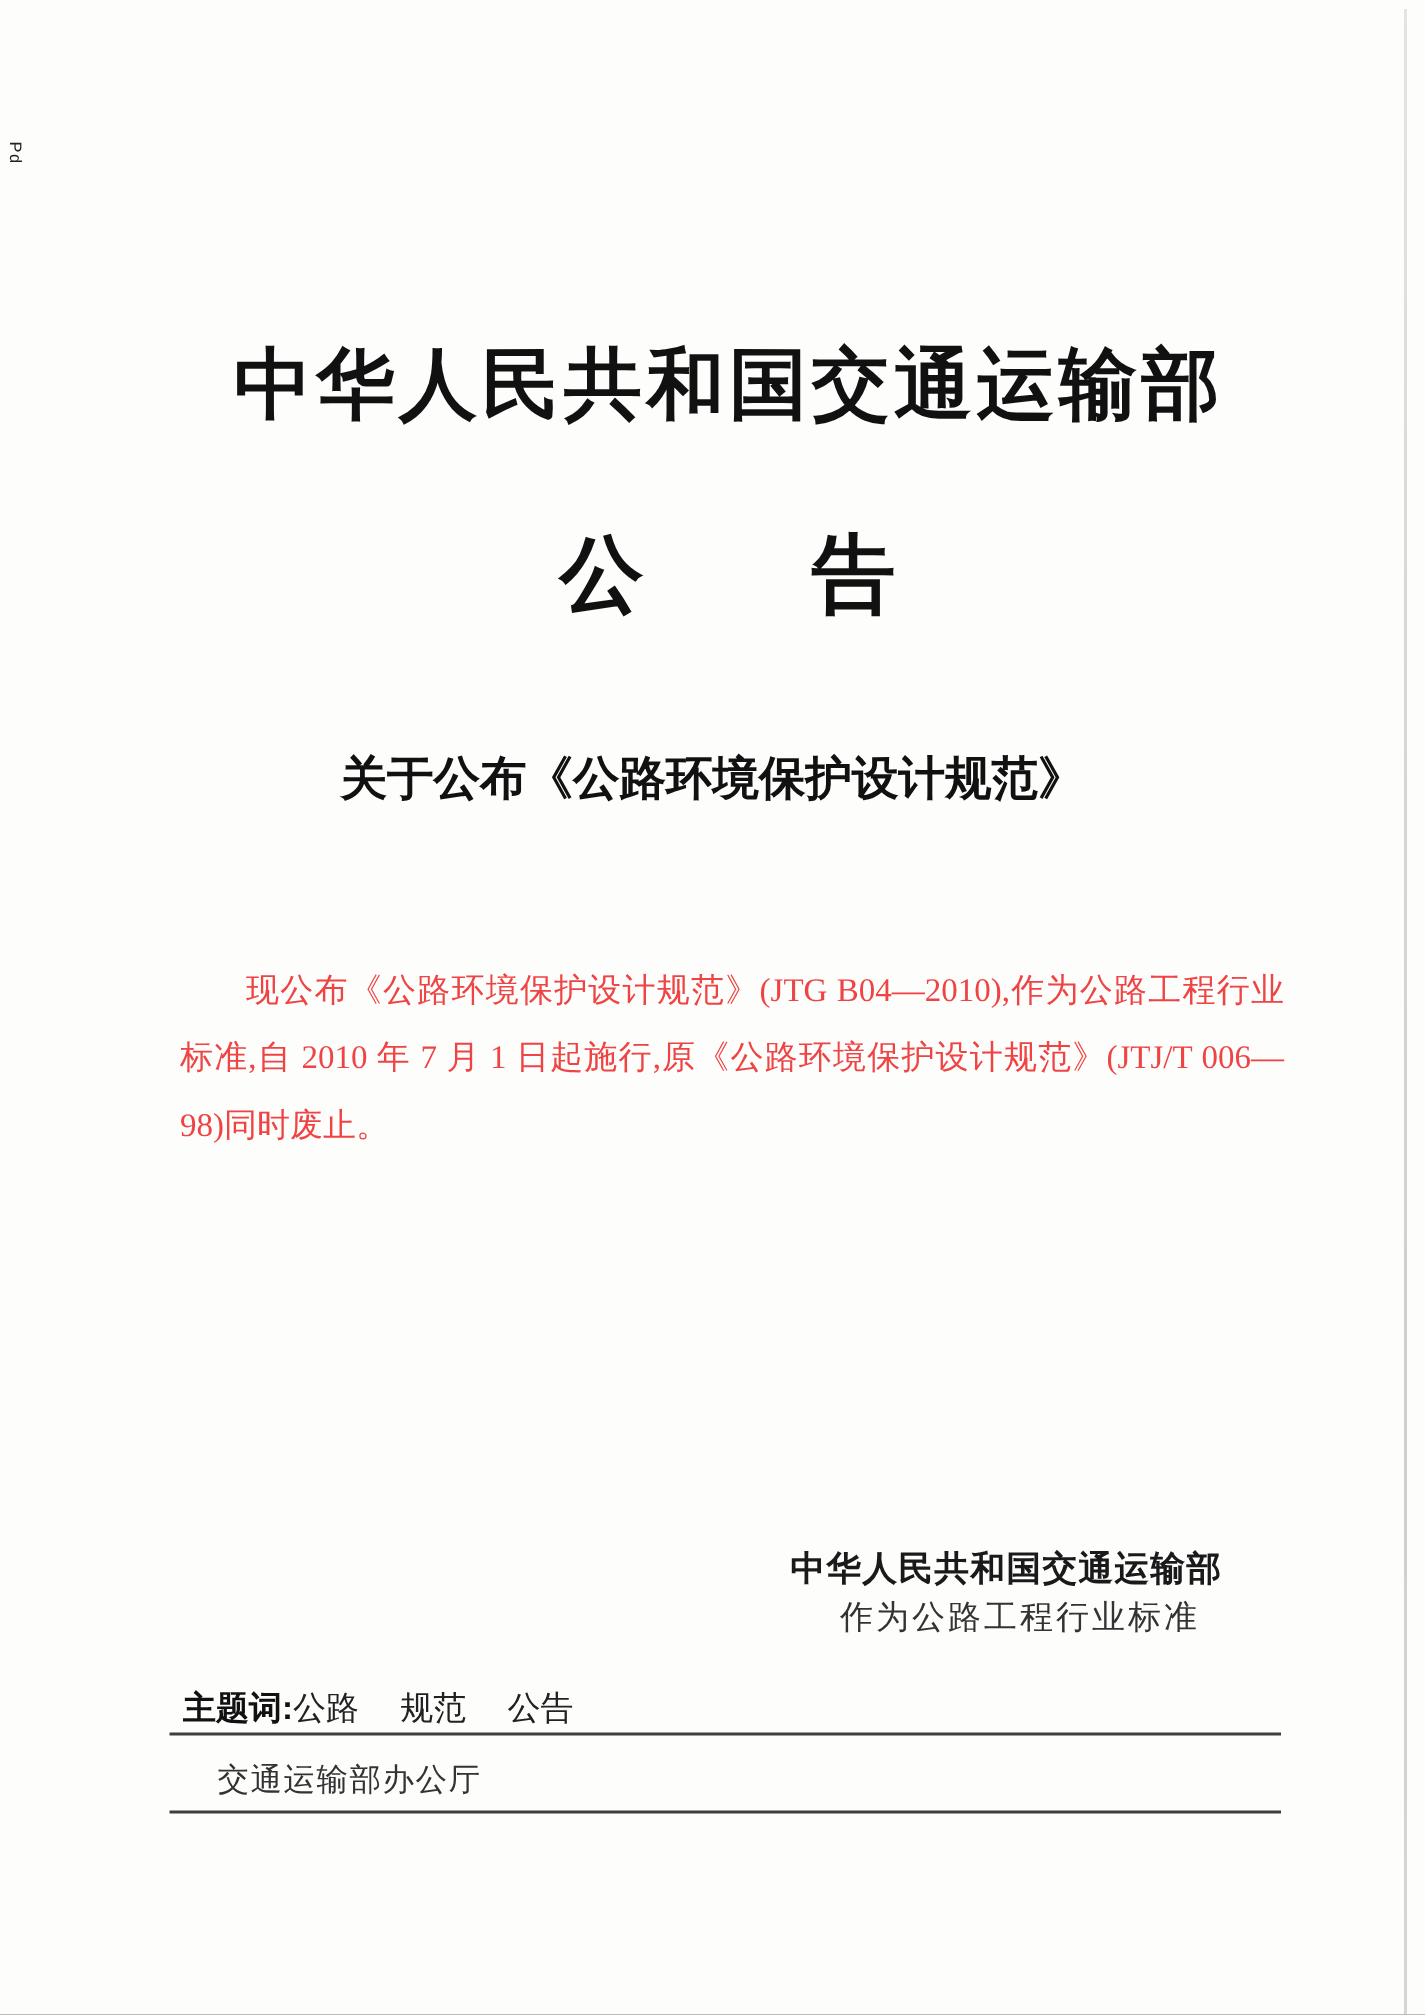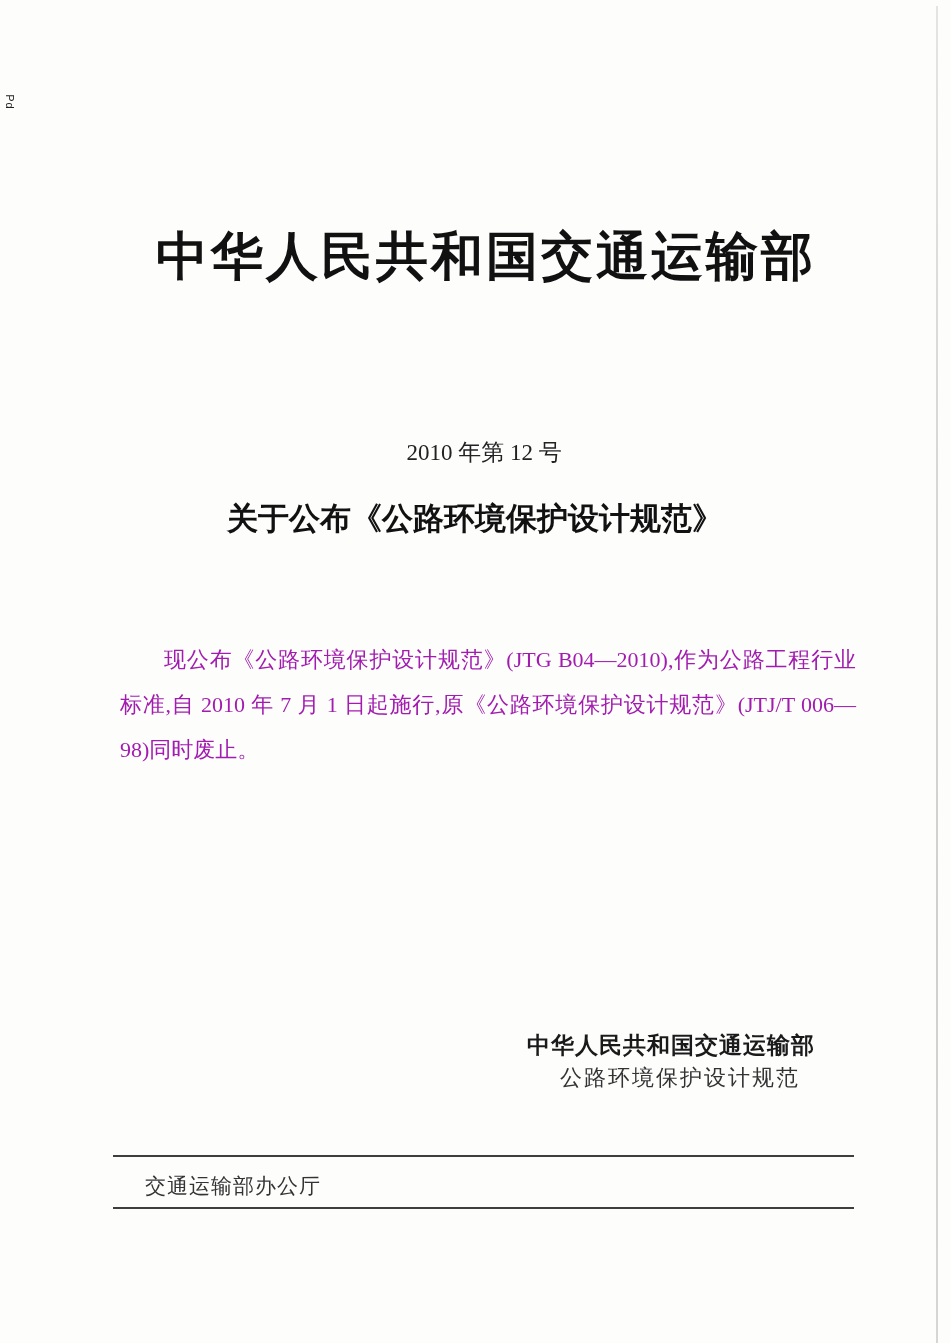--- a/index.html
+++ b/index.html
@@ -78,21 +78,21 @@
     color: #111;
   }
   .body-text {
     position: absolute;
     top: 637px;
     left: 120px;
     width: 736px;
     font-size: 22px;
     line-height: 45px;
     text-align: justify;
-    color: #a21caf;
+    color: #ef4444;
   }
   .body-text p { text-indent: 2em; }
   .signature-name {
     position: absolute;
     top: 1030px;
     right: 135px;
     font-size: 23px;
     font-weight: bold;
     font-family: "Liberation Sans", "DejaVu Sans", sans-serif;
     color: #1a1a1a;
@@ -144,35 +144,38 @@
 <body>
 
 <div class="page">
 
   <span class="edge-mark">Pd</span>
 
   <div class="scan-line"></div>
 
   <div class="ministry-title">中华人民共和国交通运输部</div>
 
+  <div class="announce-title">公　　告</div>
 
-  <div class="doc-number">2010 年第 12 号</div>
 
   <div class="subtitle">
     <div>关于公布《公路环境保护设计规范》</div>
   </div>
 
   <div class="body-text">
     <p>现公布《公路环境保护设计规范》(JTG B04—2010),作为公路工程行业标准,自 2010 年 7 月 1 日起施行,原《公路环境保护设计规范》(JTJ/T 006—98)同时废止。</p>
   </div>
 
   <div class="signature-name">中华人民共和国交通运输部</div>
 
-  <div class="signature-date">公路环境保护设计规范</div>
+  <div class="signature-date">作为公路工程行业标准</div>
 
+  <div class="keywords-row">
+    <span class="keywords-label">主题词:</span><span>公路　 规范　 公告</span>
+  </div>
 
   <div class="rule rule-top"></div>
 
   <div class="footer-row">
     <span class="footer-issuer">交通运输部办公厅</span>
   </div>
 
   <div class="rule rule-bottom"></div>
 
 </div>

